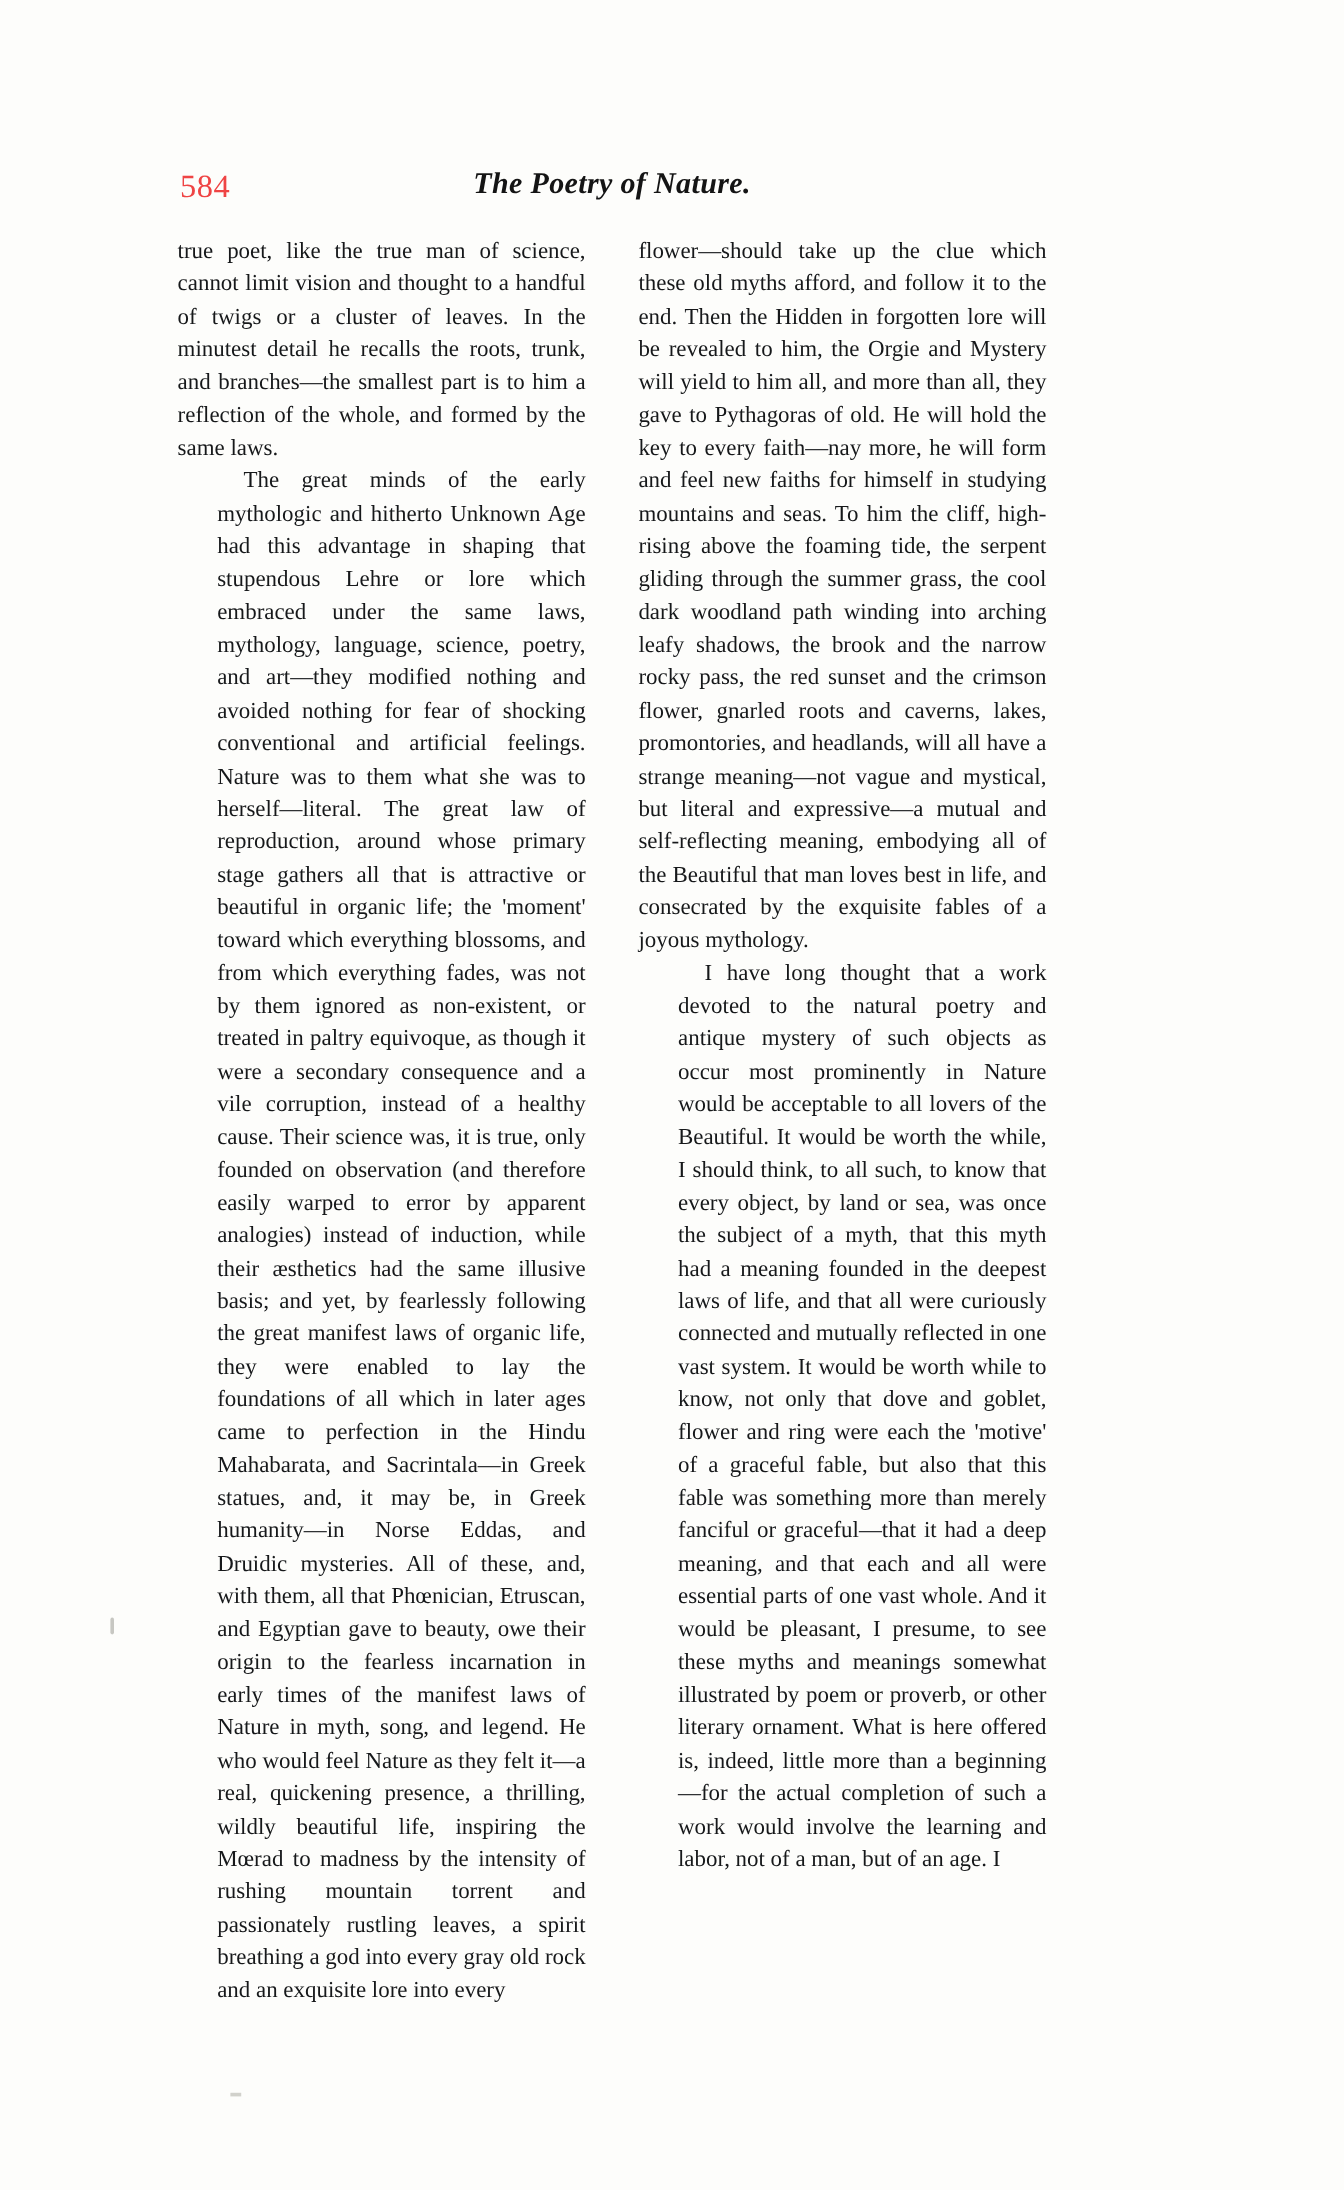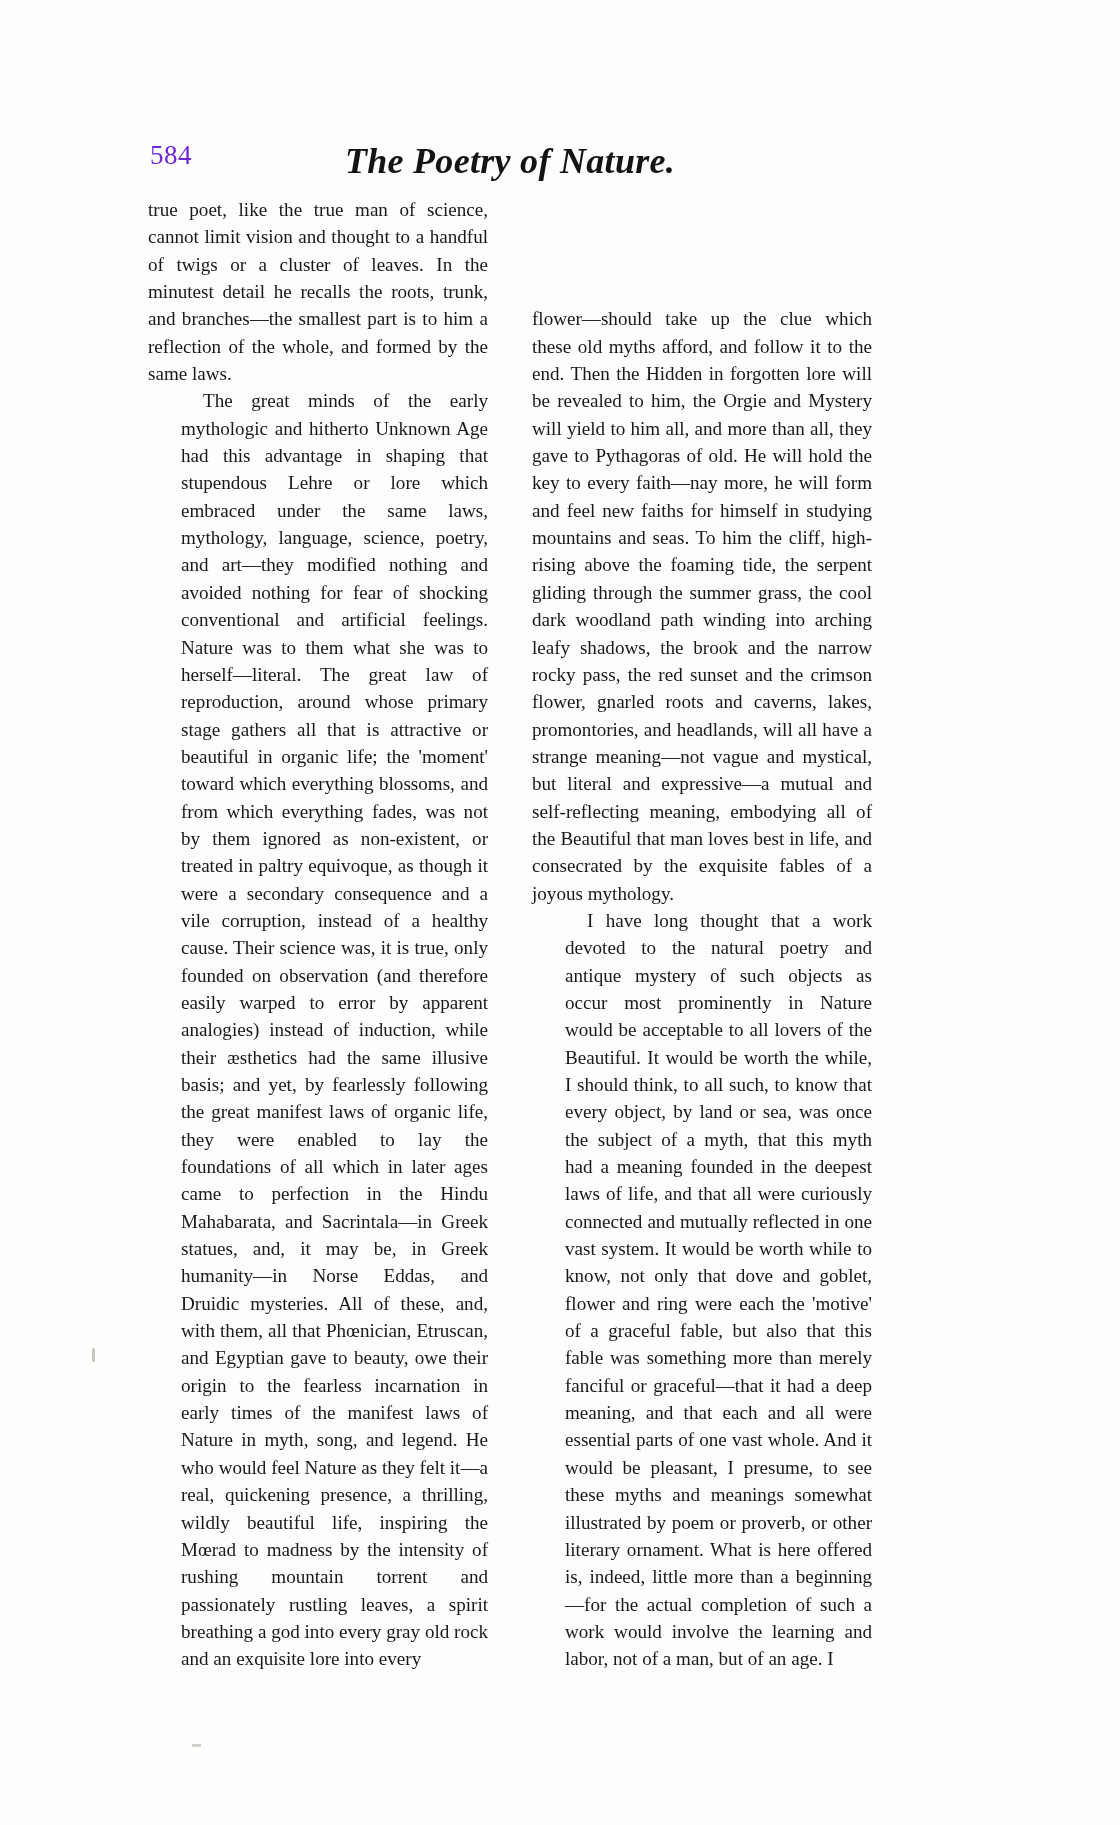--- a/index.html
+++ b/index.html
@@ -28,42 +28,41 @@
     top: 140px;
     width: 720px;
     height: 40px;
   }
   .folio {
     position: absolute;
     left: 0;
     top: 0;
     font-size: 27px;
     letter-spacing: 0.5px;
-    color: #6d28d9;
+    color: #ef4444;
   }
   .running-title {
     position: absolute;
     left: 0;
     top: 0;
     width: 720px;
     text-align: center;
     font-style: italic;
-    font-size: 36px;
+    font-size: 25px;
     font-weight: bold;
     color: #141414;
     letter-spacing: 0.3px;
   }
   .columns {
     position: absolute;
     left: 148px;
     top: 196px;
     width: 724px;
     display: flex;
     gap: 44px;
-    align-items: flex-end;
   }
   .col {
     width: 340px;
   }
   .col p {
     margin: 0;
     font-size: 19.1px;
     line-height: 27.35px;
     text-align: justify;
     text-justify: inter-word;

